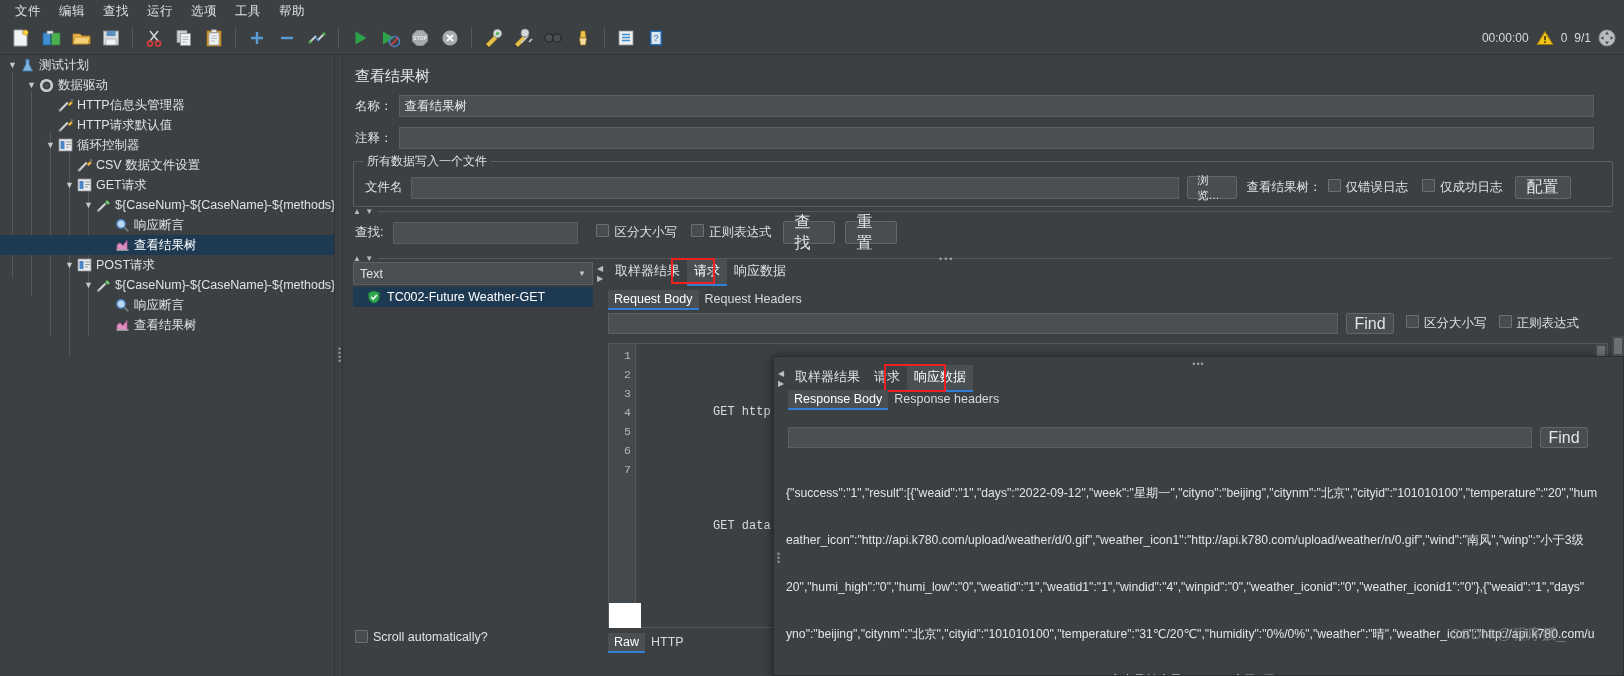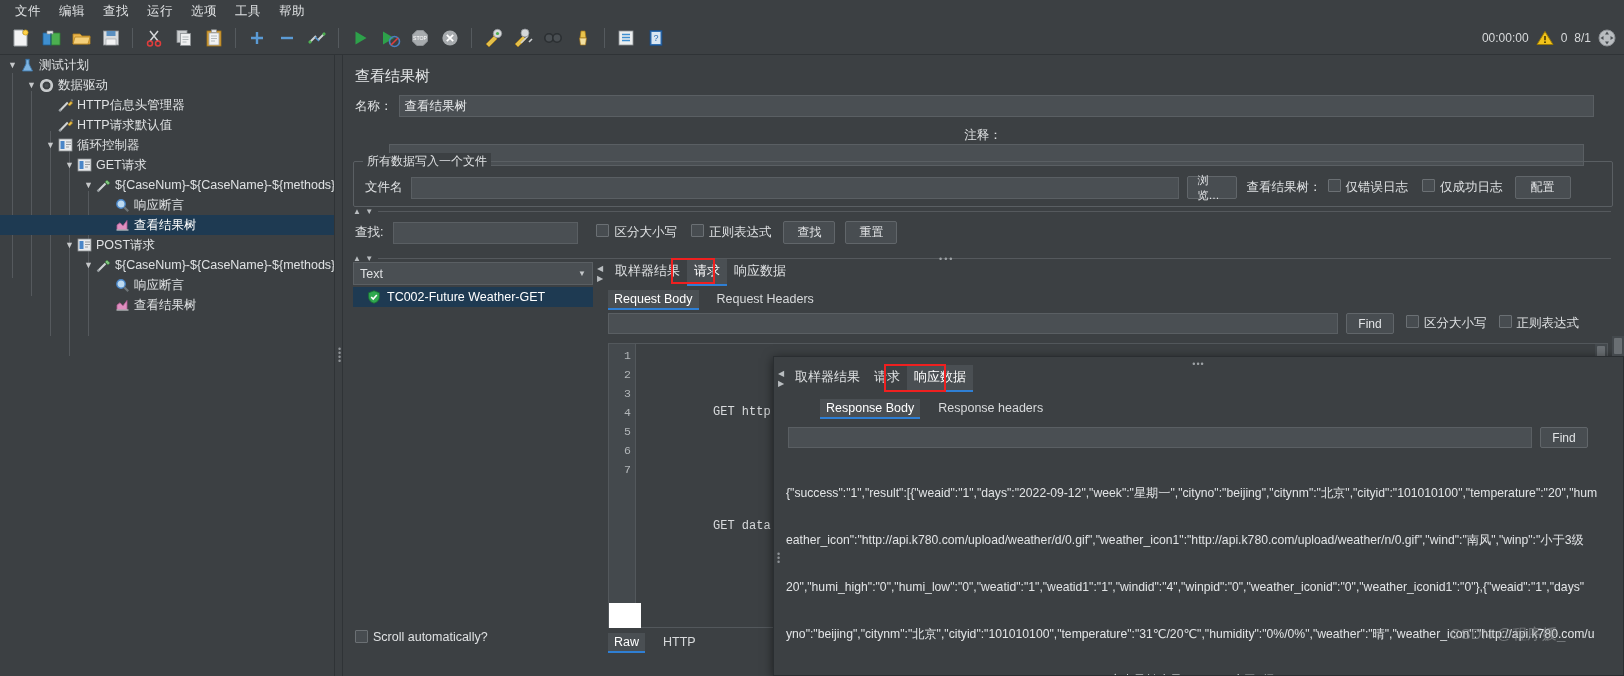--- a/index.html
+++ b/index.html
@@ -86,21 +86,21 @@
   .groupbox {
     position: absolute; border: 1px solid #5a5f63; border-radius: 2px;
   }
   .group-legend {
     position: absolute; top: -9px; left: 9px; background: #3c4043;
     padding: 0 4px; font-size: 12px; color: #dfe1e3;
   }
 
   .btn {
     background: #484d51; border: 1px solid #61666a; border-radius: 2px;
-    color: #e2e4e6; font-size: 12px; height: 23px; padding: 0 10px;
+    color: #e2e4e6; font-size: 16px; height: 23px; padding: 0 10px;
     display: inline-flex; align-items: center; justify-content: center;
     cursor: default; font-family: "Liberation Sans", sans-serif;
   }
 
   .cbx { display: inline-flex; align-items: flex-start; gap: 5px; font-size: 12.5px; color: #dfe1e3; }
   .cbox {
     width: 13px; height: 13px; border: 1px solid #6b7074; background: #474c50; border-radius: 1px;
     flex: 0 0 13px;
   }
 
@@ -124,21 +124,21 @@
 
   
   .tabstrip { position: absolute; display: flex; align-items: flex-end; height: 24px; }
   .tab {
     font-size: 13px; color: #dfe1e3; padding: 3px 7px 4px; position: relative; cursor: default;
   }
   .tab.active { background: #4a4f53; color: #ffffff; }
   .tab.active::after {
     content: ""; position: absolute; left: 0; right: 0; bottom: -2px; height: 2px; background: #2f7fd4;
   }
-  .subtabs { position: absolute; display: flex; align-items: flex-end; height: 22px; gap: 12px; }
+  .subtabs { position: absolute; display: flex; align-items: flex-end; height: 22px; }
   .subtab { font-size: 12.5px; color: #d8dadc; padding: 2px 6px 3px; position: relative; cursor: default; }
   .subtab.active { background: #4a4f53; color: #ffffff; }
   .subtab.active::after { content: ""; position: absolute; left: 0; right: 0; bottom: -1px; height: 2px; background: #2f7fd4; }
 
   .redbox { position: absolute; border: 2px solid #ef2020; pointer-events: none; }
 
   .scroll-arrows { position: absolute; width: 9px; font-size: 8px; color: #b9bdc0; line-height: 10px; }
 
   
   .editor {
@@ -358,21 +358,21 @@
     <div class="tb-right">
       <span>00:00:00</span>
       <span style="display:inline-flex;">
         <svg class="gl" width="18" height="16" viewBox="0 0 18 16">
           <path d="M9 1.5L17 14.5H1z" fill="#f2c31a" stroke="#9a7a06" stroke-width="1"></path>
           <path d="M9 6v4.2" stroke="#3a2e00" stroke-width="1.5"></path>
           <circle cx="9" cy="12.2" r="0.9" fill="#3a2e00"></circle>
         </svg>
       </span>
       <span>0</span>
-      <span>8/1</span>
+      <span>9/1</span>
       <span style="display:inline-flex;">
         <svg class="gl" width="18" height="18" viewBox="0 0 18 18">
           <circle cx="9" cy="9" r="8" fill="#b9bdc0" stroke="#8d9195"></circle>
           <path d="M9 2.5l2 3h-4zM9 15.5l2-3h-4zM2.5 9l3-2v4zM15.5 9l-3-2v4z" fill="#4a4f53"></path>
         </svg>
       </span>
     </div>
   </div>
 
   <div class="tree">
@@ -436,20 +436,31 @@
       <span class="ticon">
         <svg width="15" height="14" viewBox="0 0 15 14">
             <rect x="1" y="1" width="13" height="12" fill="#e8eaec" stroke="#8d9195" stroke-width=".8"></rect>
             <rect x="2.5" y="3" width="4" height="8" fill="#4a86c8"></rect>
             <path d="M8 4h5M8 6.5h5M8 9h3" stroke="#8d9195" stroke-width=".9"></path>
           </svg>
       </span>
       <span class="lbl">循环控制器</span>
     </div>
 
+    <div class="tnode" style="padding-left:76px;">
+      <span class="ticon">
+        <svg width="16" height="15" viewBox="0 0 16 15">
+            <path d="M2 12.4L9.8 4.6" stroke="#cfd2d4" stroke-width="2.1"></path>
+            <path d="M1.2 13.2l1.6-1.6" stroke="#9aa0a4" stroke-width="2.4"></path>
+            <path d="M13 3.2l-3 3.2 1.6 1.6 3-3z" fill="#e9c34c" stroke="#a57617" stroke-width=".7"></path>
+            <path d="M13.2 1.4l1.6 1.8" stroke="#6d7478" stroke-width="1.8"></path>
+          </svg>
+      </span>
+      <span class="lbl">CSV 数据文件设置</span>
+    </div>
 
     <div class="tnode" style="padding-left:63px;">
       <span class="twist">▼</span>
       <span class="ticon">
         <svg width="15" height="14" viewBox="0 0 15 14">
             <rect x="1" y="1" width="13" height="12" fill="#e8eaec" stroke="#8d9195" stroke-width=".8"></rect>
             <rect x="2.5" y="3" width="4" height="8" fill="#4a86c8"></rect>
             <path d="M8 4h5M8 6.5h5M8 9h3" stroke="#8d9195" stroke-width=".9"></path>
           </svg>
       </span>
@@ -539,21 +550,21 @@
 
   <div class="main">
 
     <div class="panel-title">查看结果树</div>
 
     <div class="row" style="left:12px; top:40px; width:1256px;">
       <span class="flabel">名称：</span>
       <span class="finput" style="width:1195px; margin-left:6px;">查看结果树</span>
     </div>
 
-    <div class="row" style="left:12px; top:72px; width:1256px;flex-direction:column;">
+    <div class="row" style="left:12px; top:72px; width:1256px;">
       <span class="flabel">注释：</span>
       <span class="finput" style="width:1195px; margin-left:6px;"></span>
     </div>
 
     <div class="groupbox" style="left:10px; top:106px; width:1260px; height:46px;">
       <span class="group-legend">所有数据写入一个文件</span>
     </div>
 
     <div class="row" style="left:22px; top:121px;">
       <span class="flabel">文件名</span>
@@ -692,21 +703,21 @@
 
     <div class="scroll-arrows" style="left:4px; top:12px;">◀<br>▶</div>
 
     <div class="tabstrip" style="left:14px; top:9px;">
       <div class="tab">取样器结果</div>
       <div class="tab">请求</div>
       <div class="tab active">响应数据</div>
     </div>
     <div class="redbox" style="left:110px; top:7px; width:62px; height:28px;"></div>
 
-    <div class="subtabs" style="left:14px; top:39px;margin-left:32px;">
+    <div class="subtabs" style="left:14px; top:30px;">
       <div class="subtab active">Response Body</div>
       <div class="subtab">Response headers</div>
     </div>
 
     <div class="row" style="left:14px; top:70px;">
       <span class="inputbar" style="position:relative; display:inline-block; width:744px;"></span>
       <span class="btn" style="margin-left:8px; width:48px; height:21px;">Find</span>
     </div>
 
     <div class="jsonbox" style="left:12px; top:98px; width:828px; height:220px;">

